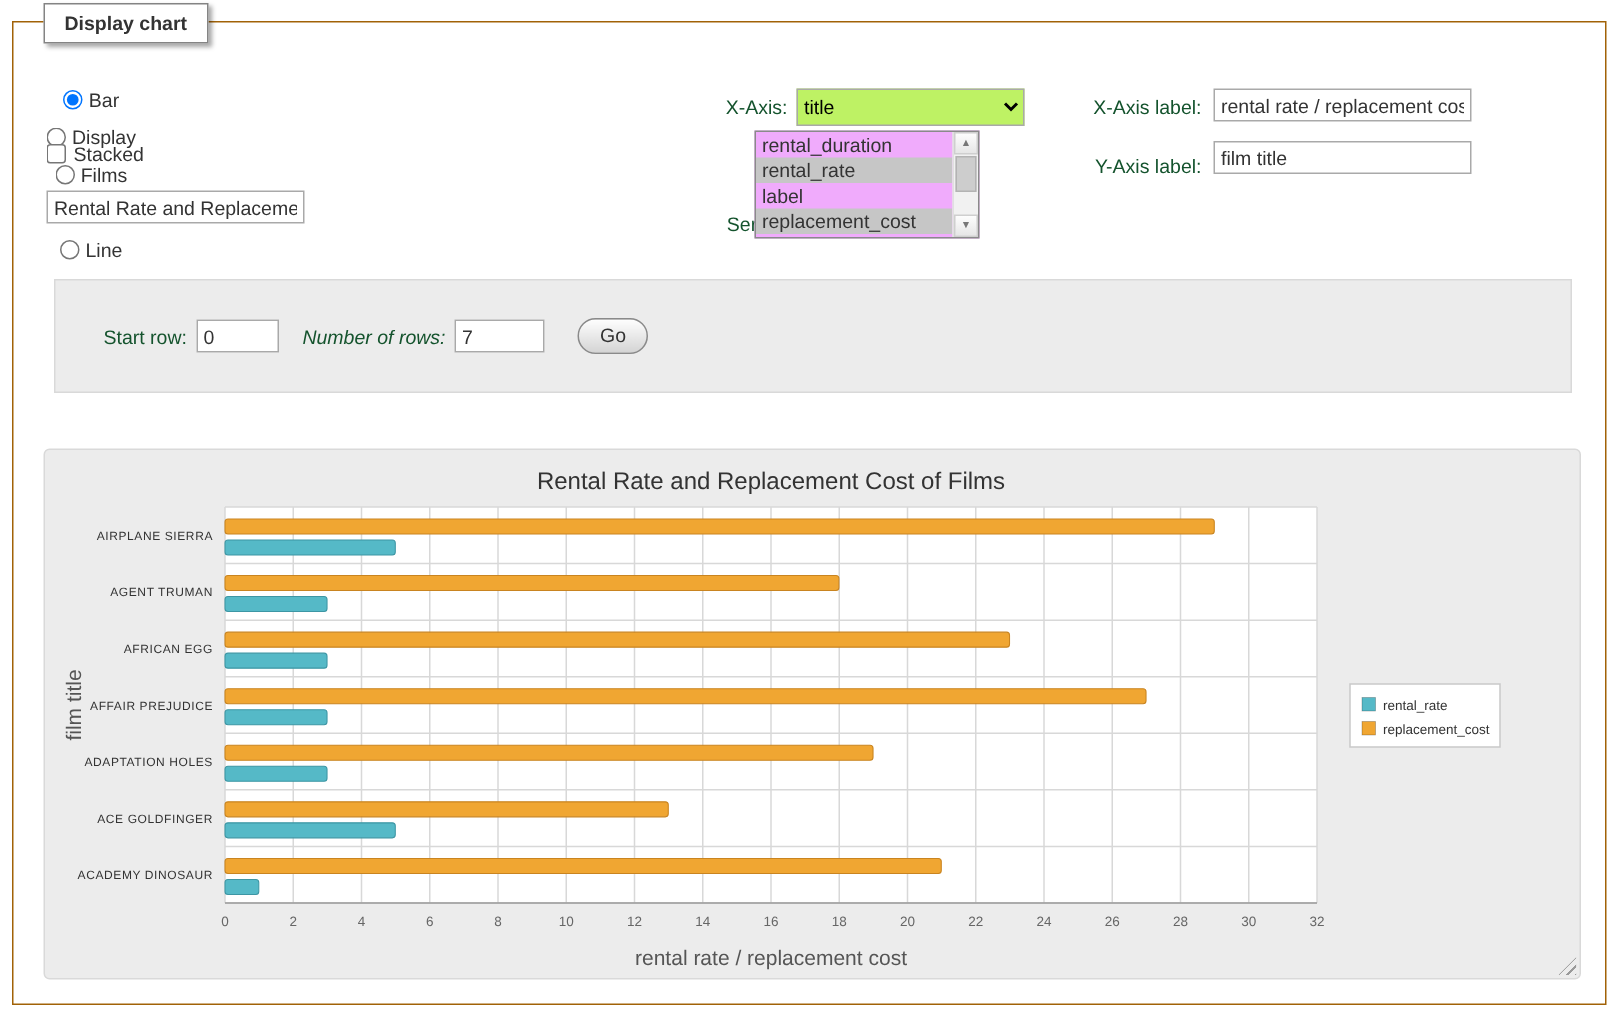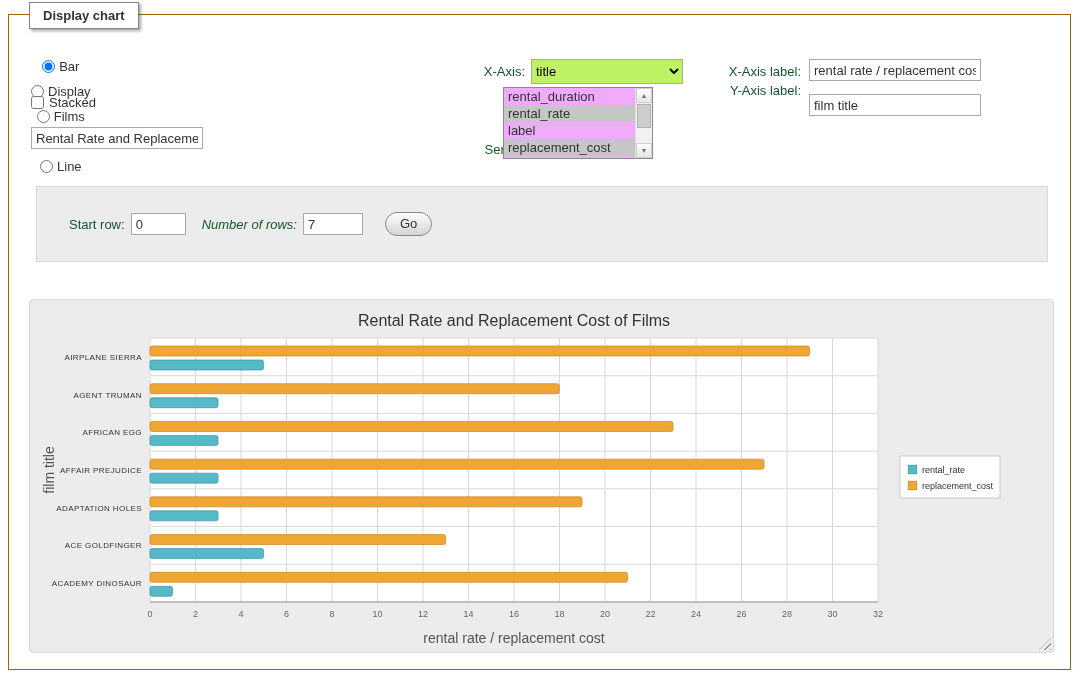--- a/index.html
+++ b/index.html
@@ -42,21 +42,21 @@
   .opt.sel { background: #c6c6c6; }
   .sb { width: 17px; background: #f1f1f1; border-left: 1px solid #e0e0e0; display: flex; flex-direction: column; }
   .sb-btn {
     height: 15px; background: linear-gradient(#fdfdfd,#e6e6e6); border: 1px solid #cfcfcf;
     font-size: 7px; color: #777; display: flex; align-items: center; justify-content: center;
   }
   .sb-track { flex: 1; position: relative; }
   .sb-thumb { position: absolute; top: 1px; left: 1px; right: 1px; height: 24px; background: #cdcdcd; border: 1px solid #b3b3b3; }
   .xlbl-lbl { position: absolute; left: 700px; top: 49px; width: 92px; text-align: right; }
   .xlbl-input { position: absolute; left: 800px; top: 44px; width: 172px; }
-  .ylbl-lbl { position: absolute; left: 700px; top: 68px; width: 92px; text-align: right; }
+  .ylbl-lbl { position: absolute; left: 700px; top: 88px; width: 92px; text-align: right; }
   .ylbl-input { position: absolute; left: 800px; top: 79px; width: 172px; }
   .rows-panel {
     position: absolute; left: 27px; top: 171px; width: 1012px; height: 76px;
     background: #ececec; border: 1px solid #d9d9d9; border-radius: 0;
     display: flex; align-items: center; padding-left: 32px;
   }
   .rows-panel .lbl { margin-right: 6px; }
   .rows-panel .gap { margin-left: 16px; font-style: italic; }
   .start-row-input { width: 55px; }
   .num-rows-input { width: 60px; }

